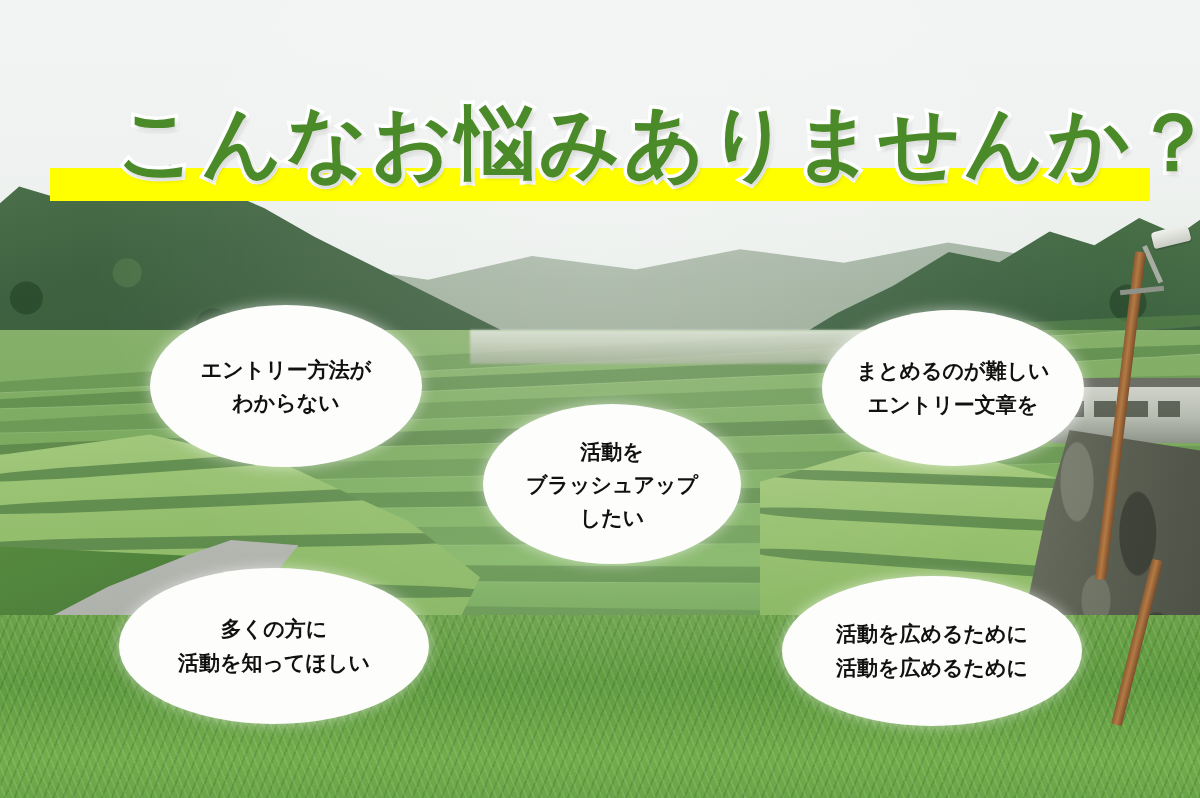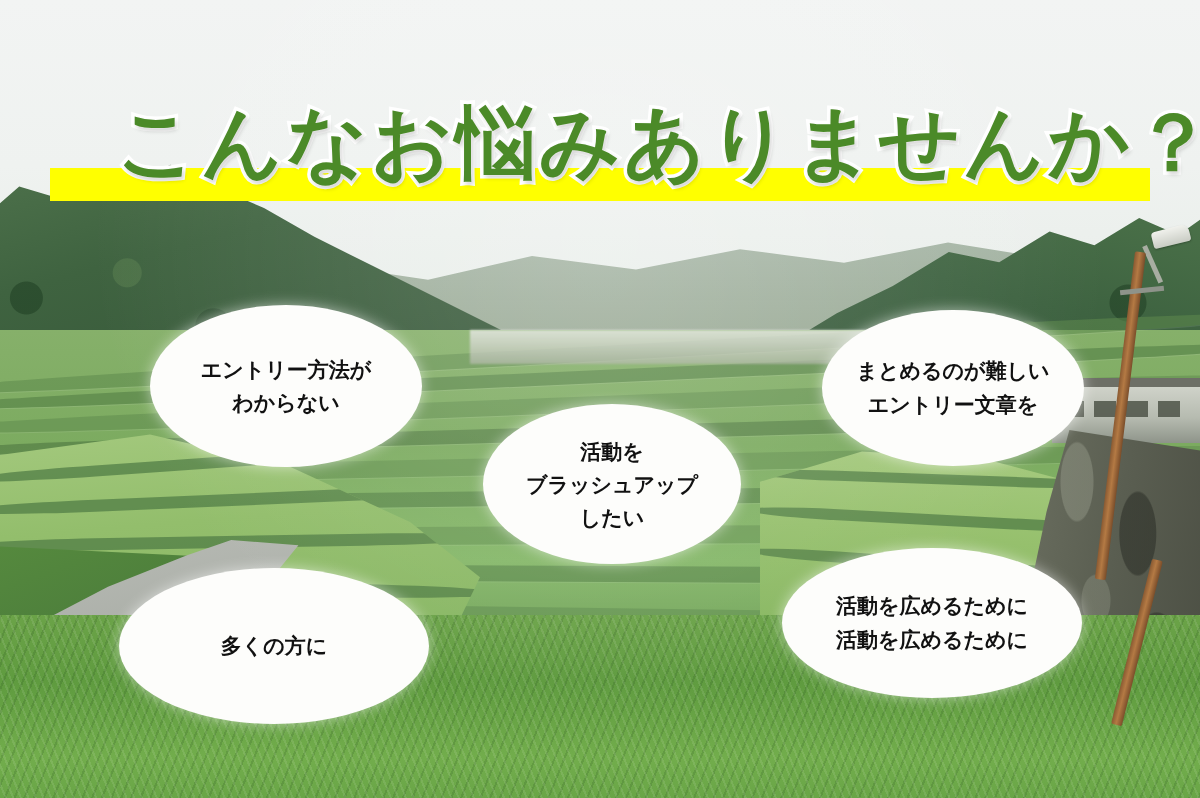--- a/index.html
+++ b/index.html
@@ -415,20 +415,21 @@
         <span class="ln">活動を</span>
         <span class="ln">ブラッシュアップ</span>
         <span class="ln">したい</span>
       </div>
       <div class="bubble" style="left: 822px; top: 310px; width: 262px; height: 156px; font-size: 21px; line-height: 34px;">
         <span class="ln">まとめるのが難しい</span>
         <span class="ln">エントリー文章を</span>
       </div>
       <div class="bubble" style="left: 119px; top: 568px; width: 310px; height: 156px; font-size: 21px; line-height: 34px; text-align: right;">
         <span class="ln">多くの方に</span>
+        <span class="ln">活動を知ってほしい</span>
       </div>
-      <div class="bubble" style="left: 782px; top: 548px; width: 300px; height: 150px; font-size: 21px; line-height: 34px;">
+      <div class="bubble" style="left: 782px; top: 576px; width: 300px; height: 150px; font-size: 21px; line-height: 34px;">
         <span class="ln">活動を広めるために</span>
         <span class="ln">活動を広めるために</span>
       </div>
     </div>
 
 </div>
 
 </body></html>

